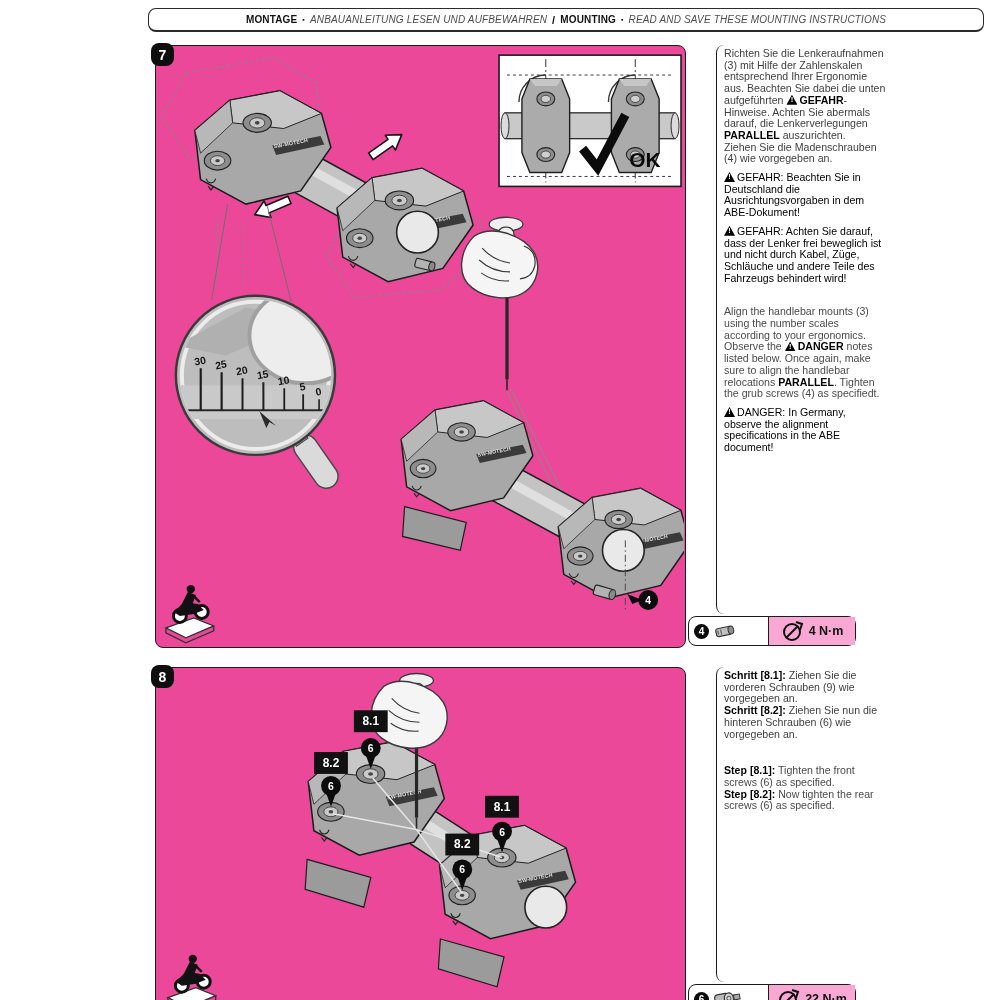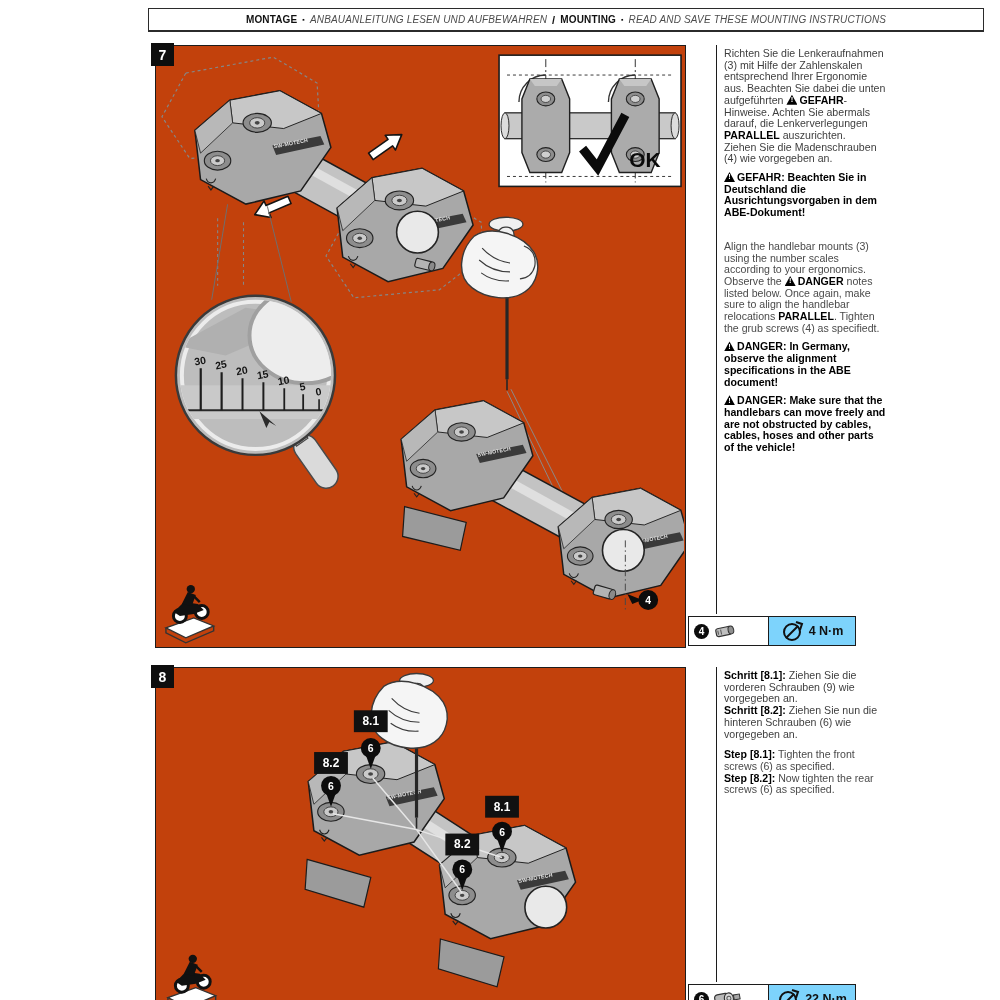--- a/index.html
+++ b/index.html
@@ -1,73 +1,73 @@
 <!DOCTYPE html>
 <html><head>
 <meta charset="utf-8">
 <style>
   html,body{margin:0;padding:0;}
   body{
     width:1000px;height:1000px;position:relative;overflow:hidden;
     background:#ffffff;
     font-family:"Liberation Sans", sans-serif;
   }
-  .abs{position:absolute;}
+  .abs{position:absolute;border-radius:8px;}
   
   .header-box{
     left:148px;top:8px;width:834px;height:21px;
     border:1.2px solid #2b2b2b;border-bottom-width:2.5px;
     display:flex;align-items:center;justify-content:center;gap:5px;
     font-size:10px;letter-spacing:.15px;white-space:nowrap;
   }
   .hb{font-weight:700;color:#111;}
   .hi{font-style:italic;color:#4c4c4c;}
   .hsep{color:#111;font-size:7px;}
   .hslash{font-weight:700;color:#111;font-size:11px;}
   
-  .illu{border:1.6px solid #1c1c1c;background:#c2410c;box-sizing:border-box;}
+  .illu{border:1.6px solid #1c1c1c;background:#ec4899;box-sizing:border-box;}
   #illu7{left:155px;top:45px;width:531px;height:603px;}
   #illu8{left:155px;top:667px;width:531px;height:362px;}
   .badge{
     width:23px;height:23px;background:#0e0e0e;color:#fff;font-weight:700;
     font-size:14px;display:flex;align-items:center;justify-content:center;z-index:3;
   }
   #badge7{left:151px;top:43px;}
   #badge8{left:151px;top:665px;}
   
   .text-col{
     left:716px;width:170px;border-left:1.6px solid #1c1c1c;
     padding:3px 0 0 7px;box-sizing:border-box;
     font-size:10.6px;line-height:11.7px;color:#3e3e3e;
   }
   #col7{top:45px;height:569px;}
   #col8{top:667px;height:315px;}
   .para{margin:0 0 7px;}
   .tight{margin-bottom:0;}
-  .warnp{font-weight:700;color:#000;}
+  .warnp{font-weight:400;color:#000;}
   .bb{font-weight:700;color:#000;}
   .gap7{margin-top:22px;}
-  .gap8{margin-top:9px;}
+  .gap8{margin-top:25px;}
   .en{color:#4a4a4a;}
   .tri{
     display:inline-block;width:11px;height:10px;background:#000;
     clip-path:polygon(50% 0,100% 100%,0 100%);
     position:relative;margin-right:2px;vertical-align:-1px;
   }
   .tri::after{
     content:"!";position:absolute;left:0;right:0;bottom:-1px;text-align:center;
     font-size:7.5px;font-weight:700;color:#fff;
   }
   
   .tbar{display:flex;border:1.6px solid #1c1c1c;background:#fff;box-sizing:border-box;z-index:2;}
   #tbar7{left:688px;top:616px;width:168px;height:30px;}
   #tbar8{left:688px;top:984px;width:168px;height:30px;}
   .tcell{display:flex;align-items:center;}
   .tparts{flex:1;padding-left:5px;gap:4px;}
-  .ttorque{width:86px;background:#7dd3fc;border-left:1.6px solid #1c1c1c;justify-content:center;gap:4px;}
+  .ttorque{width:86px;background:#f9a8d4;border-left:1.6px solid #1c1c1c;justify-content:center;gap:4px;}
   .circ{
     min-width:15px;height:15px;border-radius:50%;background:#0c0c0c;color:#fff;
     font-size:10px;font-weight:700;display:inline-flex;align-items:center;justify-content:center;
   }
   .tqval{font-size:12.5px;font-weight:700;color:#111;}
 </style>
 </head>
 <body>
 
 <div class="abs header-box">
@@ -222,23 +222,23 @@
   <use href="#motoA" transform="translate(8,538)"></use>
 </svg>
 </div>
 <div class="abs badge" id="badge7">
     <span>7</span>
   </div>
 
 <div class="abs text-col" id="col7">
   <p class="para"><span>Richten Sie die Lenkeraufnahmen (3) mit Hilfe der Zahlenskalen entsprechend Ihrer Ergonomie aus. Beachten Sie dabei die unten aufgeführten </span><span class="tri"></span><b class="bb">GEFAHR</b><span>-Hinweise. Achten Sie abermals darauf, die Lenkerverlegungen </span><b class="bb">PARALLEL</b><span> auszurichten.</span><br><span>Ziehen Sie die Madenschrauben (4) wie vorgegeben an.</span></p>
   <p class="para warnp"><span class="tri"></span><span>GEFAHR: Beachten Sie in Deutschland die Ausrichtungsvorgaben in dem ABE-Dokument!</span></p>
+  <p class="para warnp"><span class="tri"></span><span>GEFAHR: Achten Sie darauf, dass der Lenker frei beweglich ist und nicht durch Kabel, Züge, Schläuche und andere Teile des Fahrzeugs behindert wird!</span></p>
   <p class="para en gap7"><span>Align the handlebar mounts (3) using the number scales according to your ergonomics. Observe the </span><span class="tri"></span><b class="bb">DANGER</b><span> notes listed below. Once again, make sure to align the handlebar relocations </span><b class="bb">PARALLEL</b><span>. Tighten the grub screws (4) as specifiedt.</span></p>
   <p class="para warnp"><span class="tri"></span><span>DANGER: In Germany, observe the alignment specifications in the ABE document!</span></p>
-  <p class="para warnp"><span class="tri"></span><span>DANGER: Make sure that the handlebars can move freely and are not obstructed by cables, cables, hoses and other parts of the vehicle!</span></p>
 </div>
 
 <div class="abs tbar" id="tbar7">
   <div class="tcell tparts">
     <span class="circ">4</span>
     <svg width="26" height="16">
         <g transform="rotate(-12 13 8)">
           <rect x="3" y="4" width="15" height="8" rx="2" fill="#bfbfbf" stroke="#333" stroke-width="1.2"></rect>
           <ellipse cx="18" cy="8" rx="2.8" ry="4" fill="#8f8f8f" stroke="#333" stroke-width="1"></ellipse>
           <path d="M5,6 l0,4 M8,5.5 l0,5" stroke="#555" stroke-width="1"></path>

